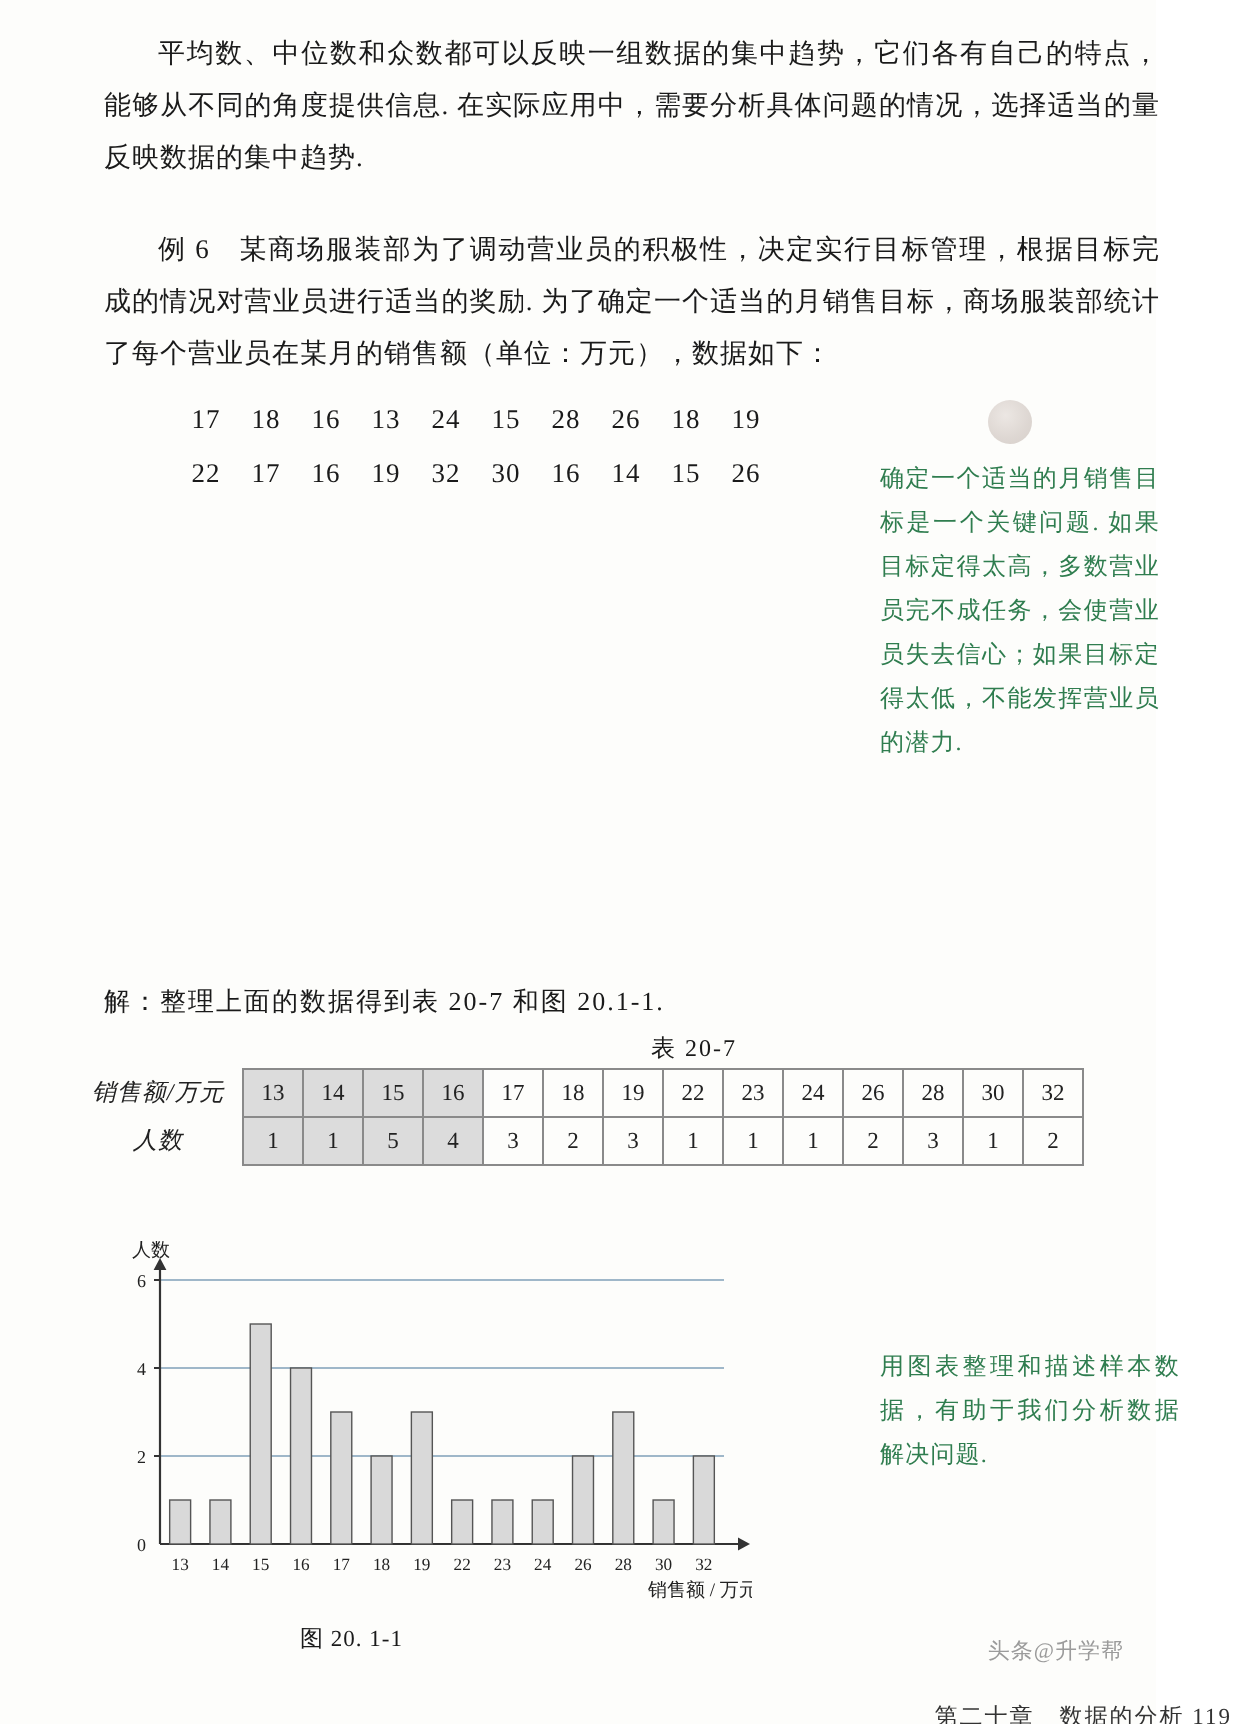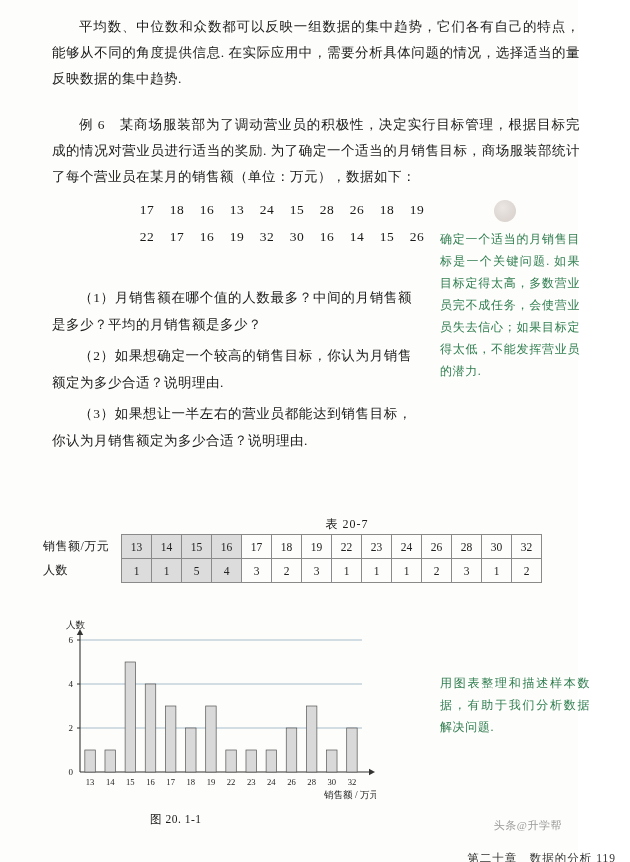--- a/index.html
+++ b/index.html
@@ -25,21 +25,21 @@
   .indent{ text-indent:2em; }
   #p-intro{
     position:absolute;left:52px;top:14px;width:528px;
   }
   #p-ex6{
     position:absolute;left:52px;top:112px;width:528px;
   }
   
   .datarows{
     position:absolute;left:88px;top:196px;width:330px;
-    font-size:13.5px;line-height:27px;letter-spacing:0.5px;margin-left:44px;
+    font-size:13.5px;line-height:27px;letter-spacing:0.5px;
   }
   .datarow span{display:inline-block;width:30px;text-align:center;}
   
   #questions{
     position:absolute;left:52px;top:285px;width:360px;
     font-size:13.5px;line-height:26.5px;letter-spacing:0.5px;
     text-align:justify;
   }
   #questions p{margin:0 0 5px 0;text-indent:2em;}
   
@@ -84,24 +84,25 @@
   table.freq td{
     border:1px solid #8a8a8a;
     width:27px;height:21px;
     text-align:center;
     vertical-align:middle;
     color:#222;
   }
   table.freq td.rowhead{
     border:none;
     width:72px;
-    text-align:left;
+    text-align:center;
     padding-right:6px;
     font-size:12px;
     letter-spacing:.5px;
+    font-style:italic;
   }
   td.shade{ background:#dcdcdc; }
   
   #chart{
     position:absolute;left:46px;top:616px;width:330px;height:190px;
   }
   #chart svg{display:block;}
   #chart-caption{
     position:absolute;left:150px;top:812px;
     font-size:11.5px;letter-spacing:.5px;
@@ -129,30 +130,26 @@
 
   <div class="datarows">
     <div class="datarow">
       <span>17</span><span>18</span><span>16</span><span>13</span><span>24</span><span>15</span><span>28</span><span>26</span><span>18</span><span>19</span>
     </div>
     <div class="datarow">
       <span>22</span><span>17</span><span>16</span><span>19</span><span>32</span><span>30</span><span>16</span><span>14</span><span>15</span><span>26</span>
     </div>
   </div>
 
-  <div id="questions">
-    <p>（1）月销售额在哪个值的人数最多？中间的月销售额是多少？平均的月销售额是多少？</p>
-    <p>（2）如果想确定一个较高的销售目标，你认为月销售额定为多少合适？说明理由.</p>
-    <p>（3）如果想让一半左右的营业员都能达到销售目标，你认为月销售额定为多少合适？说明理由.</p>
-  </div>
 
   <div class="seal"></div>
   <div class="sidenote" id="note1">确定一个适当的月销售目标是一个关键问题. 如果目标定得太高，多数营业员完不成任务，会使营业员失去信心；如果目标定得太低，不能发挥营业员的潜力.</div>
   <div class="sidenote" id="note2">用图表整理和描述样本数据，有助于我们分析数据解决问题.</div>
 
+  <div id="p-solution">解：整理上面的数据得到表 20-7 和图 20.1-1.</div>
 
   <div id="table-title">表 20-7</div>
 
   <div id="tbl-wrap">
     <table class="freq">
       <tbody>
           <tr>
         <td class="rowhead">销售额/万元</td>
         <td class="shade">13</td>
         <td class="shade">14</td>

